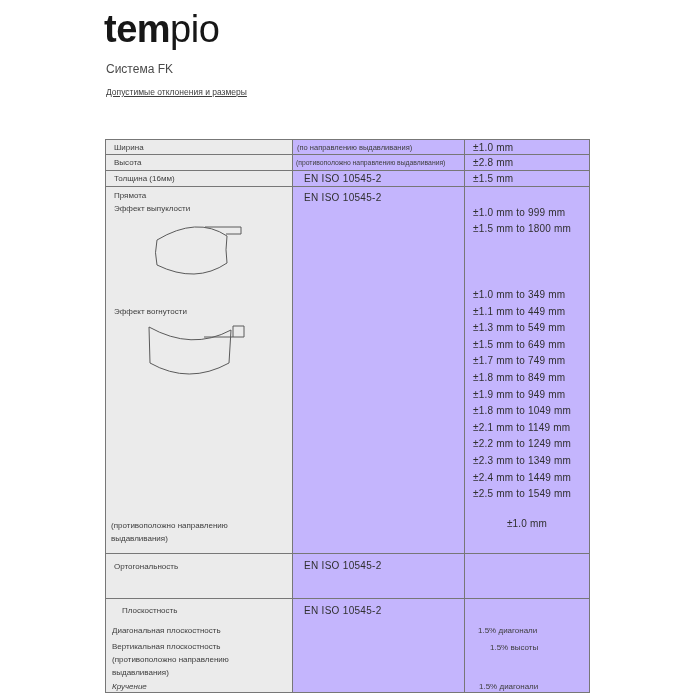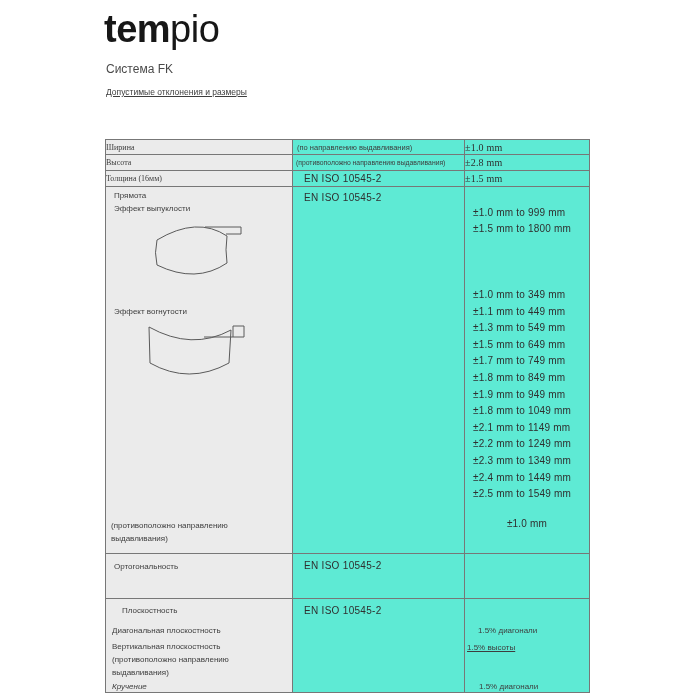--- a/index.html
+++ b/index.html
@@ -15,27 +15,27 @@
   .toler-link { position:absolute; left:106px; top:87px; font-size:8.5px; color:#3d3d3d; text-decoration:underline; cursor:pointer; }
 
   
   .tbl {
     position:absolute; left:105px; top:139px; width:485px; height:554px;
     border:1px solid #777; box-sizing:border-box;
     display:grid;
     grid-template-columns:187px 172px 124px;
     grid-template-rows:15px 16px 16px 367px 45px 93px;
   }
-  .c { border-right:1px solid #777; border-bottom:1px solid #777; box-sizing:border-box; position:relative; background:#5eead4; }
+  .c { border-right:1px solid #777; border-bottom:1px solid #777; box-sizing:border-box; position:relative; background:#c4b5fd; }
   .c.last-col { border-right:none; }
   .c.last-row { border-bottom:none; }
   .c.g { background:#ebebeb; }
   .cc { display:flex; align-items:center; }
   .lbl { font-size:8px; color:#3d3d3d; }
-  .pad { padding-left:0;font-family:Liberation Serif, serif; }
+  .pad { padding-left:8px; }
   .small { font-size:7.5px; color:#3d3d3d; padding-left:4px; white-space:nowrap; }
   .xsmall { font-size:6.8px; color:#3d3d3d; padding-left:3px; white-space:nowrap; }
   .val { font-size:10px; letter-spacing:0.2px; color:#2f2f2f; }
   .iso { font-size:10px; letter-spacing:0.3px; color:#2f2f2f; }
   .abs { position:absolute; }
   svg.diag { position:absolute; stroke:#5a5a5a; fill:none; stroke-width:1; }
   .pct { font-size:8px; color:#3d3d3d; }
   .center-val { width:100%; text-align:center; }
 </style>
 </head>
@@ -117,18 +117,18 @@
       <div class="abs lbl" style="top:43px; left:6px;">Вертикальная плоскостность</div>
       <div class="abs lbl" style="top:56px; left:6px;">(противоположно направлению</div>
       <div class="abs lbl" style="top:69px; left:6px;">выдавливания)</div>
       <div class="abs lbl" style="top:83px; left:6px;font-style:italic;">Кручение</div>
     </div>
     <div class="c last-row">
       <div class="abs iso" style="top:6px; left:11px;">EN ISO 10545-2</div>
     </div>
     <div class="c last-col last-row">
       <div class="abs pct" style="top:27px; left:13px;">1.5% диагонали</div>
-      <div class="abs pct" style="top:44px; left:2px;text-decoration:underline;">1.5% высоты</div>
+      <div class="abs pct" style="top:44px; left:25px;">1.5% высоты</div>
       <div class="abs pct" style="top:83px; left:14px;">1.5% диагонали</div>
     </div>
 
   </div>
 </div>
 
 </body></html>

